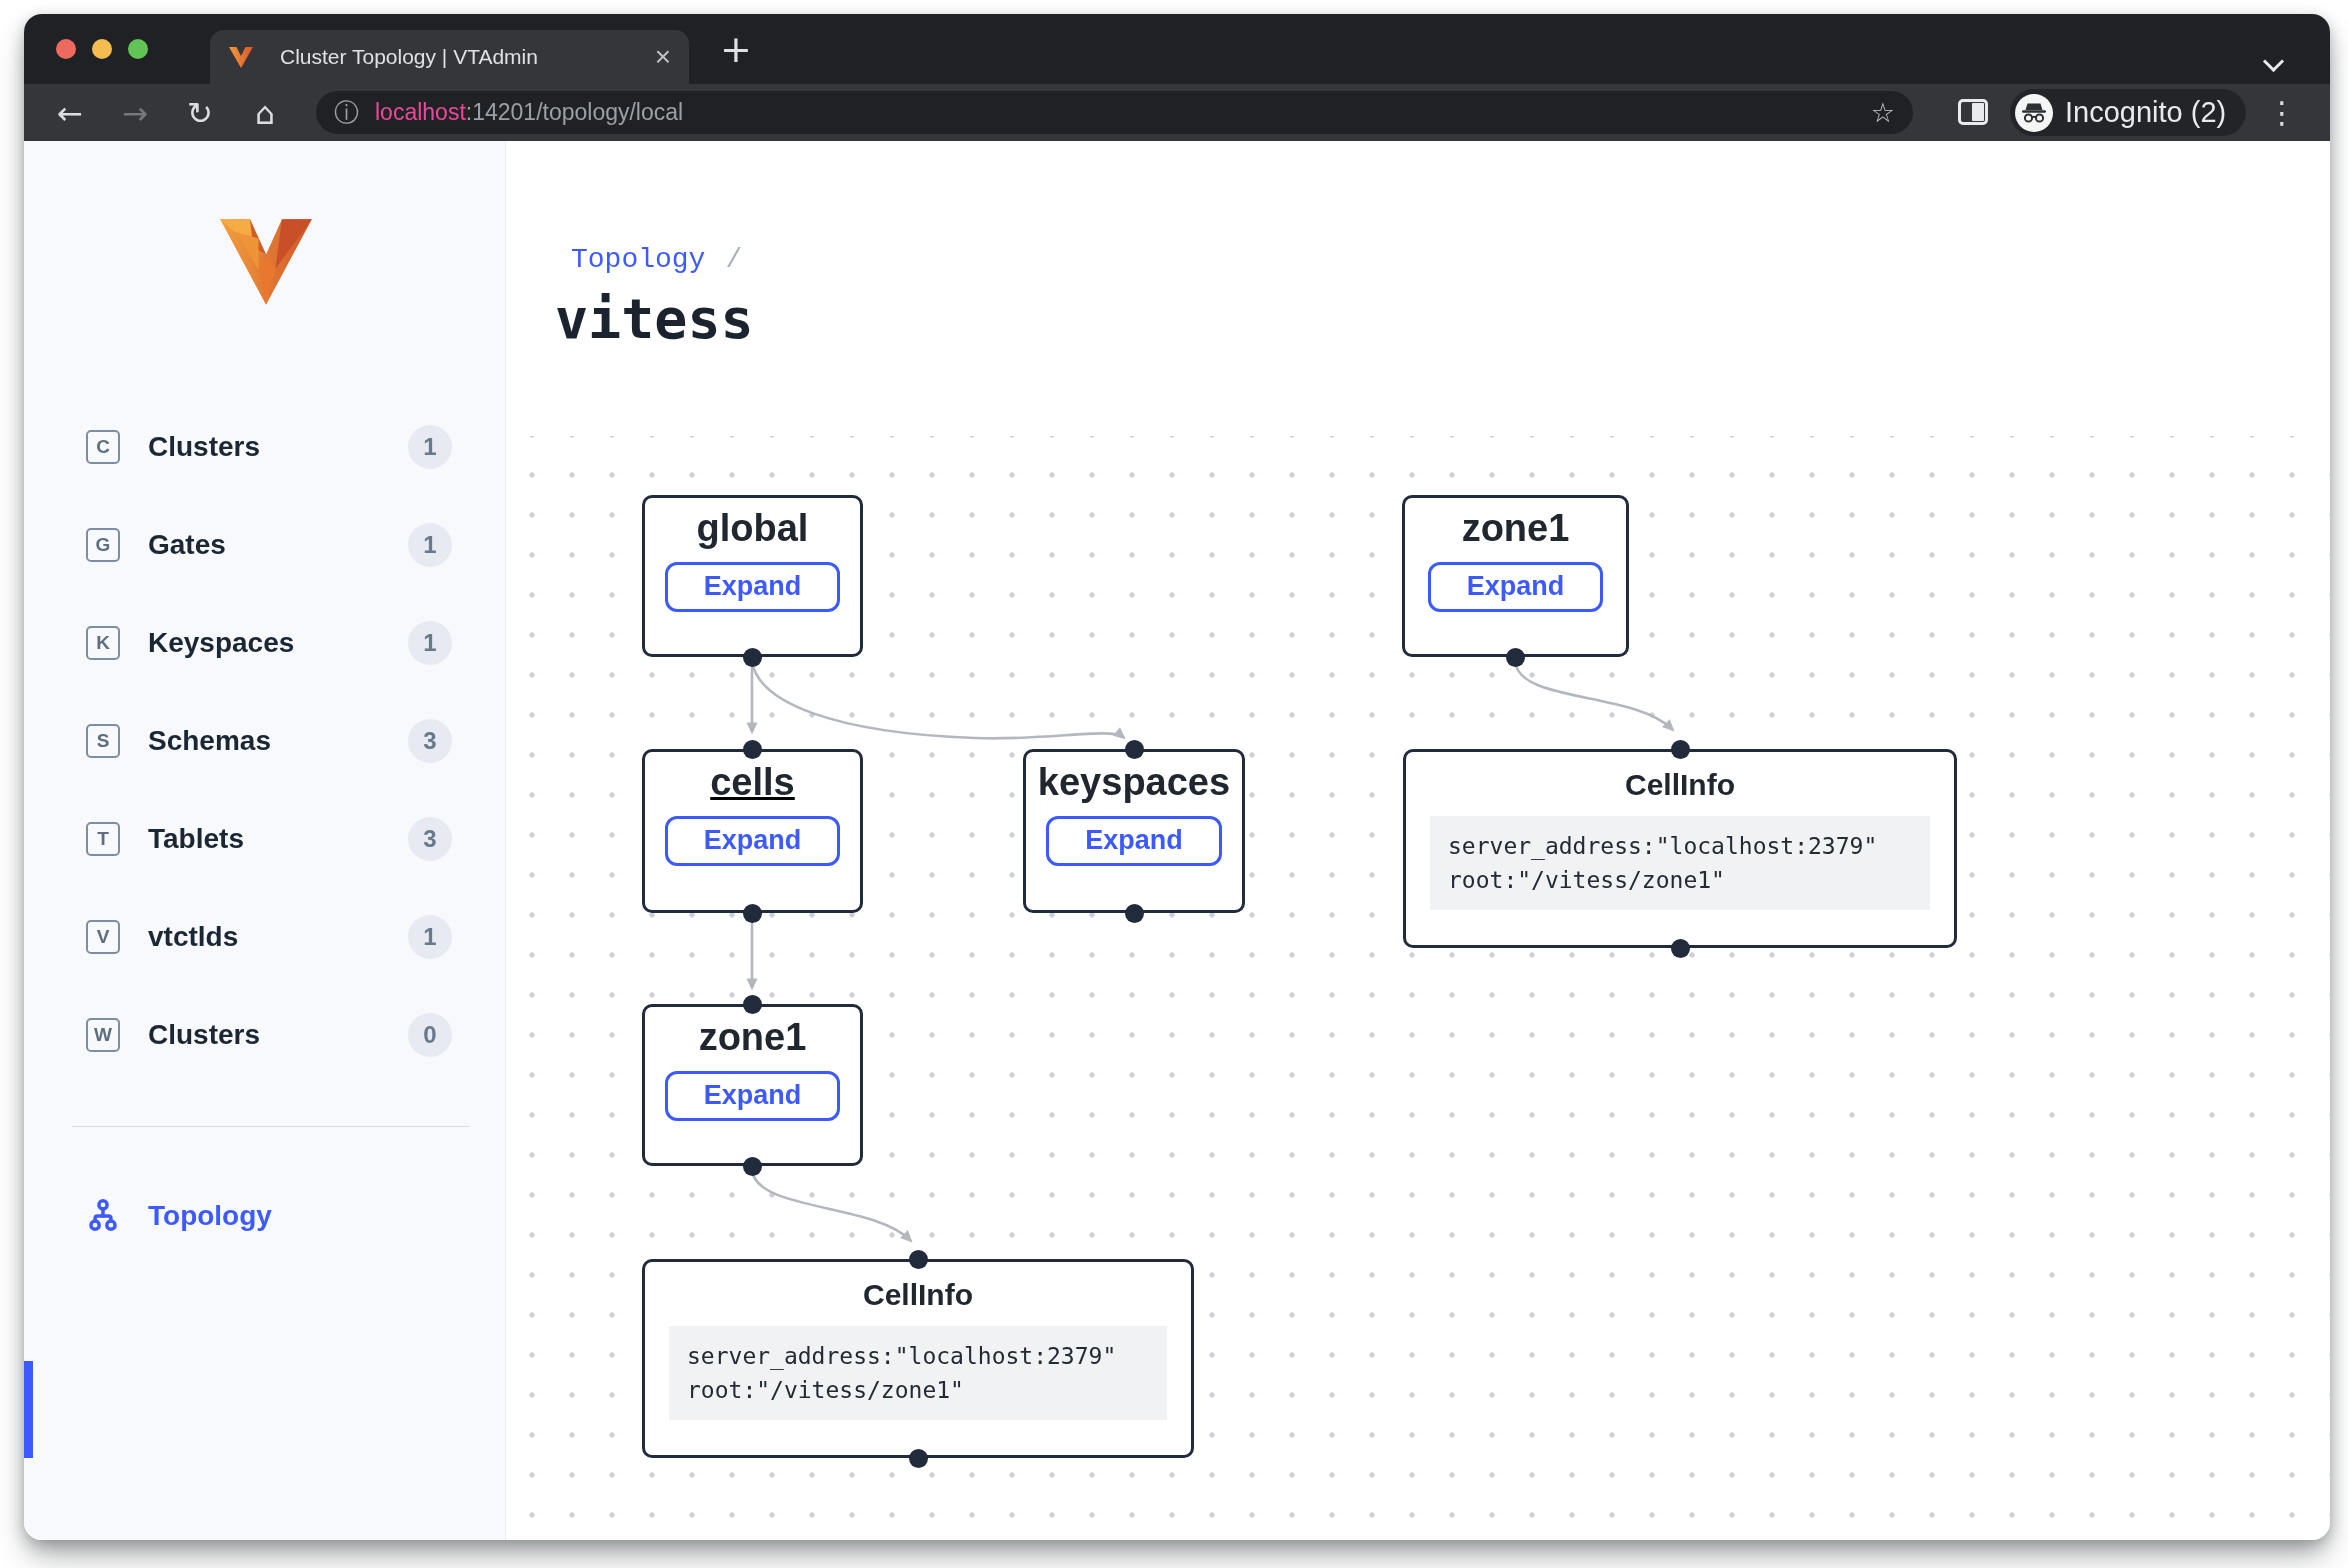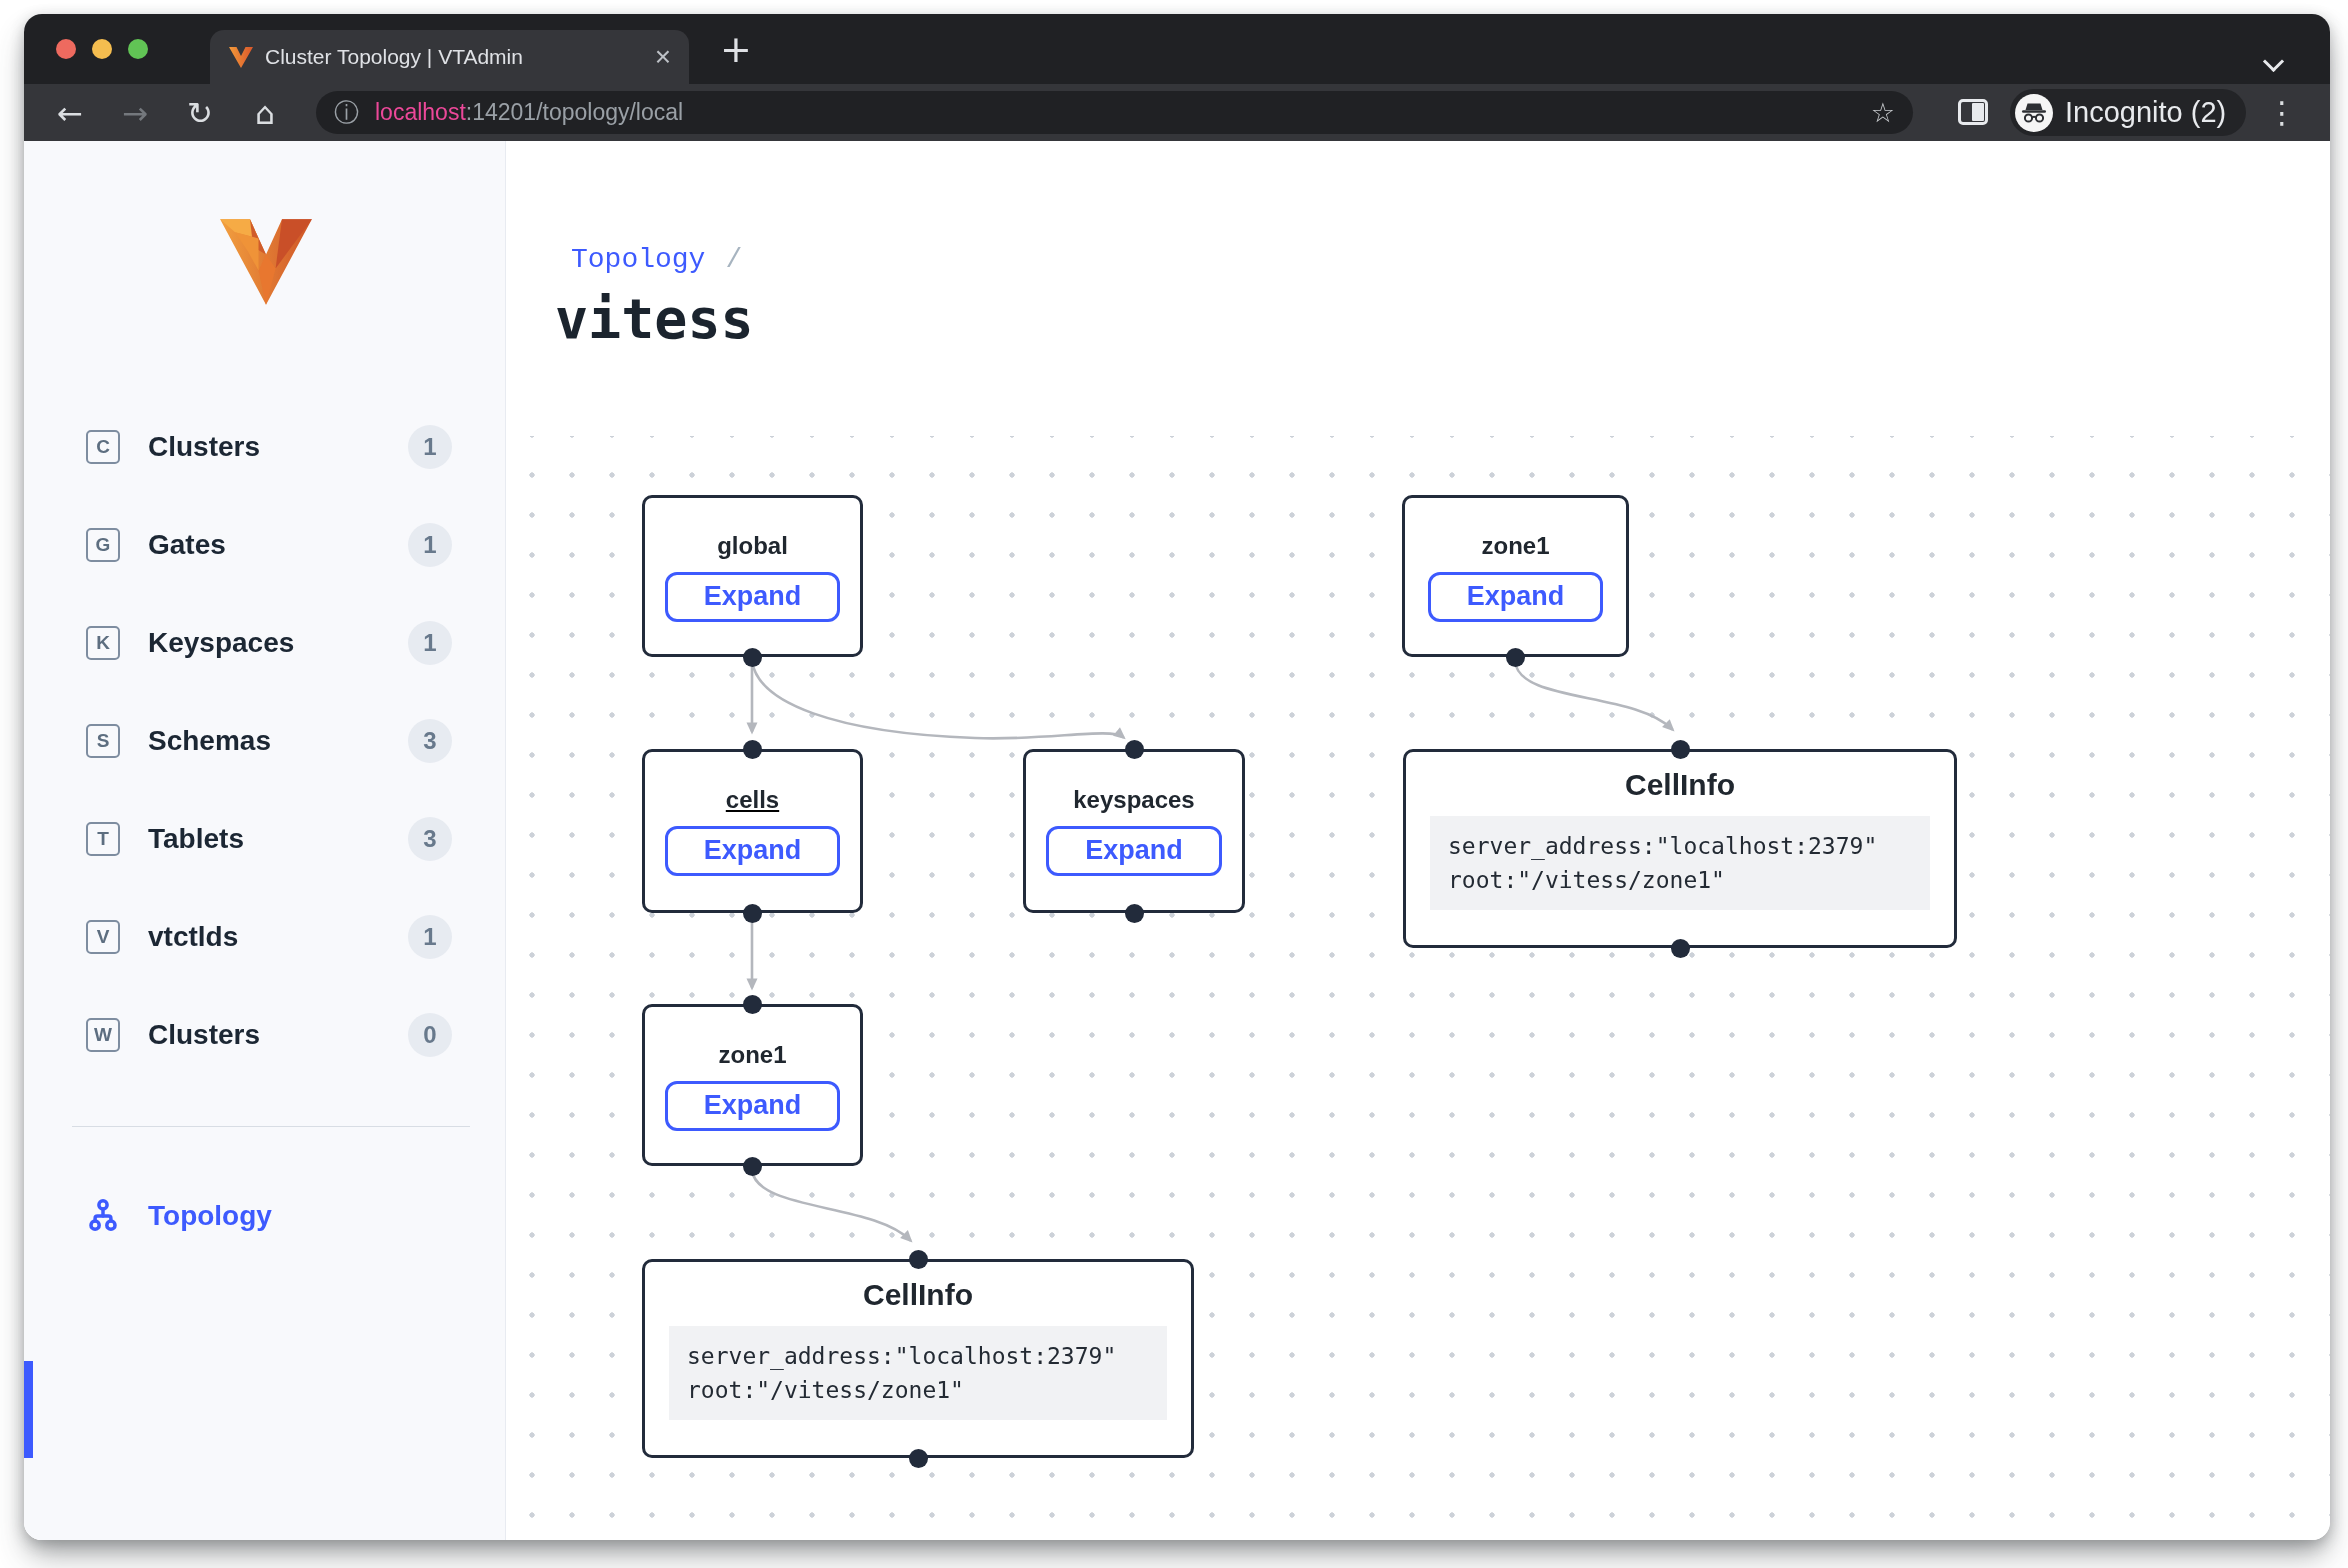--- a/index.html
+++ b/index.html
@@ -18,21 +18,21 @@
   .tabstrip{position:absolute;left:0;top:0;width:100%;height:70px;background:#202124;}
   .tl{position:absolute;top:25px;width:20px;height:20px;border-radius:50%;}
   .tl.red{left:32px;background:#ee6a5f;}
   .tl.yellow{left:68px;background:#f5bd4f;}
   .tl.green{left:104px;background:#61c455;}
   .tab{
     position:absolute;left:186px;top:16px;width:479px;height:54px;
     background:#35363a;border-radius:14px 14px 0 0;
     display:flex;align-items:center;padding:0 18px;box-sizing:border-box;
   }
-  .tab-title{color:#dfe1e5;font-size:21px;margin-left:11px;white-space:nowrap;flex:1;}
+  .tab-title{color:#dfe1e5;font-size:21px;margin-left:26px;white-space:nowrap;flex:1;}
   .tab-close{color:#bdc1c6;font-size:28px;line-height:28px;margin-left:10px;cursor:default;}
   .newtab{position:absolute;left:690px;top:14px;width:44px;height:44px;color:#dfe1e5;
     font-size:38px;line-height:42px;text-align:center;font-family:"DejaVu Sans",sans-serif;}
   .strip-chevron{position:absolute;right:46px;top:38px;width:20px;height:20px;}
   .strip-chevron::before{
     content:"";position:absolute;left:2px;top:2px;width:12px;height:12px;
     border-right:3px solid #e8eaed;border-bottom:3px solid #e8eaed;transform:rotate(45deg);
   }
   
   .toolbar{position:absolute;left:0;top:70px;width:100%;height:57px;background:#35363a;}
@@ -93,21 +93,21 @@
   .canvas{
     position:absolute;left:0;top:295px;width:1825px;height:1104px;
     background-image:radial-gradient(circle,#ccd1d8 2.4px,transparent 2.9px);
     background-size:40px 40px;background-position:7px 19px;
   }
   .edges{position:absolute;left:0;top:0;width:1825px;height:1399px;pointer-events:none;}
   .node{
     position:absolute;background:#ffffff;border:3px solid #222b3b;border-radius:10px;
     box-sizing:border-box;text-align:center;
   }
-  .node-title{font-size:24px;font-weight:bold;color:#20272f;margin-top:34px;}
+  .node-title{font-size:38px;font-weight:bold;color:#20272f;margin-top:9px;}
   .node.info .node-title{margin-top:16px;font-size:30px;}
   .expand-btn{
     margin-top:12px;background:#ffffff;border:3px solid #3d5afe;border-radius:12px;
     color:#3d5afe;font-size:27px;font-weight:bold;font-family:"Liberation Sans",sans-serif;
     padding:7px 36px;line-height:1.1;
   }
   .code-block{
     margin:14px 24px 0 24px;background:#f1f2f4;padding:13px 18px;text-align:left;
     font-family:"DejaVu Sans Mono",monospace;font-size:23px;line-height:34px;color:#232a33;white-space:pre;
   }

